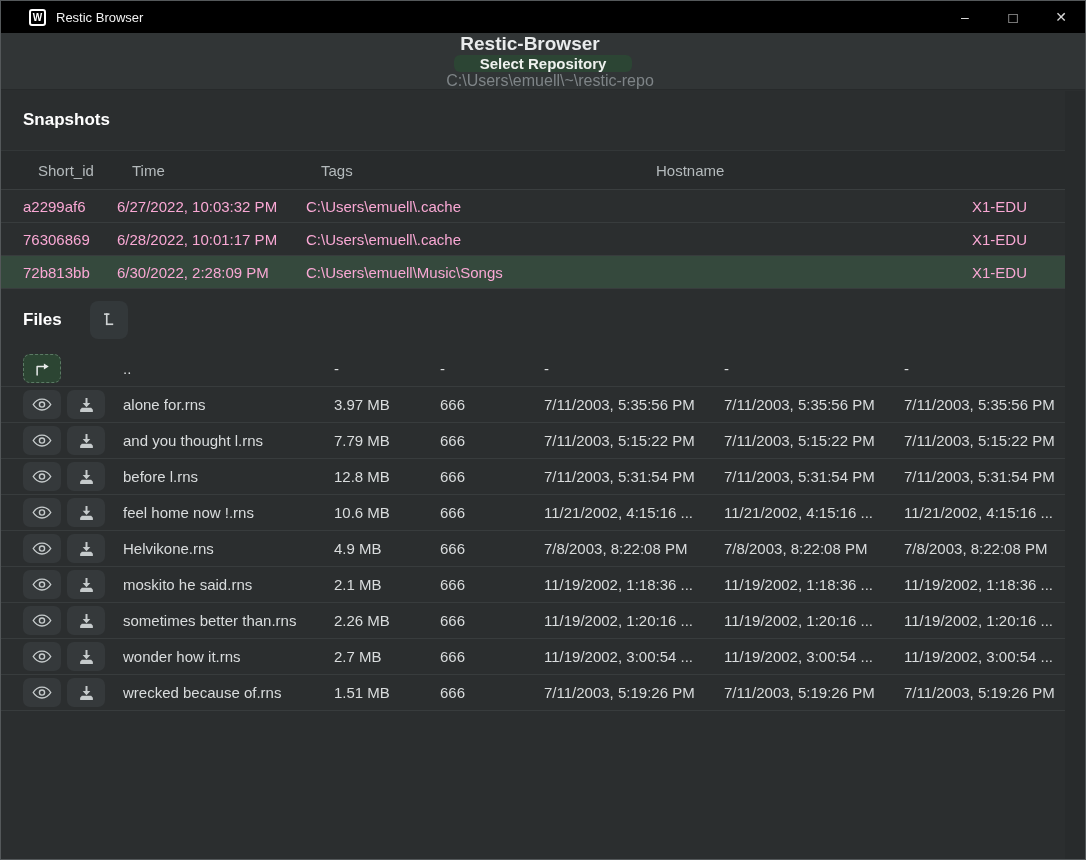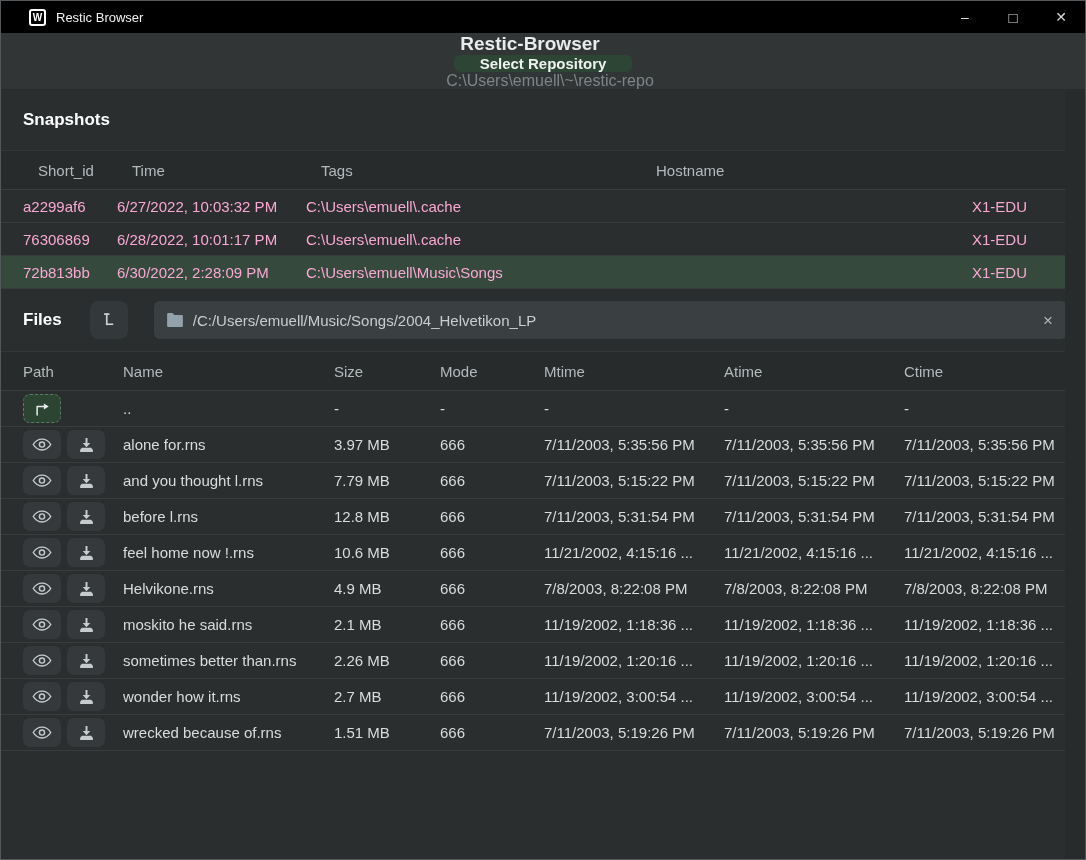--- a/index.html
+++ b/index.html
@@ -116,39 +116,21 @@
     <div class="section-title">Files</div>
     <button class="mode-btn">
       <span>
         <svg width="18" height="18" viewBox="0 0 24 24" fill="none" stroke="#ced2d3" stroke-width="2.2" stroke-linecap="square">
           <path d="M6.5 5.5H11.5"></path>
             <path d="M9 5.5V19"></path>
             <path d="M9 19H16.5"></path>
         </svg>
       </span>
     </button>
-    <div class="path-input-wrap">
-      <span style="display:flex;">
-        <svg width="18" height="16" viewBox="0 0 24 20" fill="#93a1ad">
-          <path d="M1.5 2.5c0-1 .7-1.7 1.6-1.7h5.6l2.3 2.5h9.9c.9 0 1.6.7 1.6 1.7v12.5c0 1-.7 1.7-1.6 1.7H3.1c-.9 0-1.6-.7-1.6-1.7z"></path>
-        </svg>
-      </span>
-      <input class="path-input" type="text" value="/C:/Users/emuell/Music/Songs/2004_Helvetikon_LP" style="">
-      <button class="clear-btn">×</button>
-    </div>
-  </div>
-  <div class="thead files-grid">
-      <div class="cell">Path</div>
-      <div class="cell">Name</div>
-      <div class="cell">Size</div>
-      <div class="cell">Mode</div>
-      <div class="cell">Mtime</div>
-      <div class="cell">Atime</div>
-      <div class="cell">Ctime</div>
-    </div>
+  </div>
   <div>
   <div class="file-row files-grid">
     <div class="actions">
       <button class="parent-btn">
         <span style="display:flex;">
           <svg width="18" height="14" viewBox="0 0 24 18" fill="none">
             <path d="M5.5 17V5.5H15" stroke="#e8eaea" stroke-width="2" stroke-linecap="round" stroke-linejoin="round"></path>
             <path d="M14.5 1.5L21 5.5L14.5 9.5Z" fill="#e8eaea"></path>
           </svg>
         </span>

